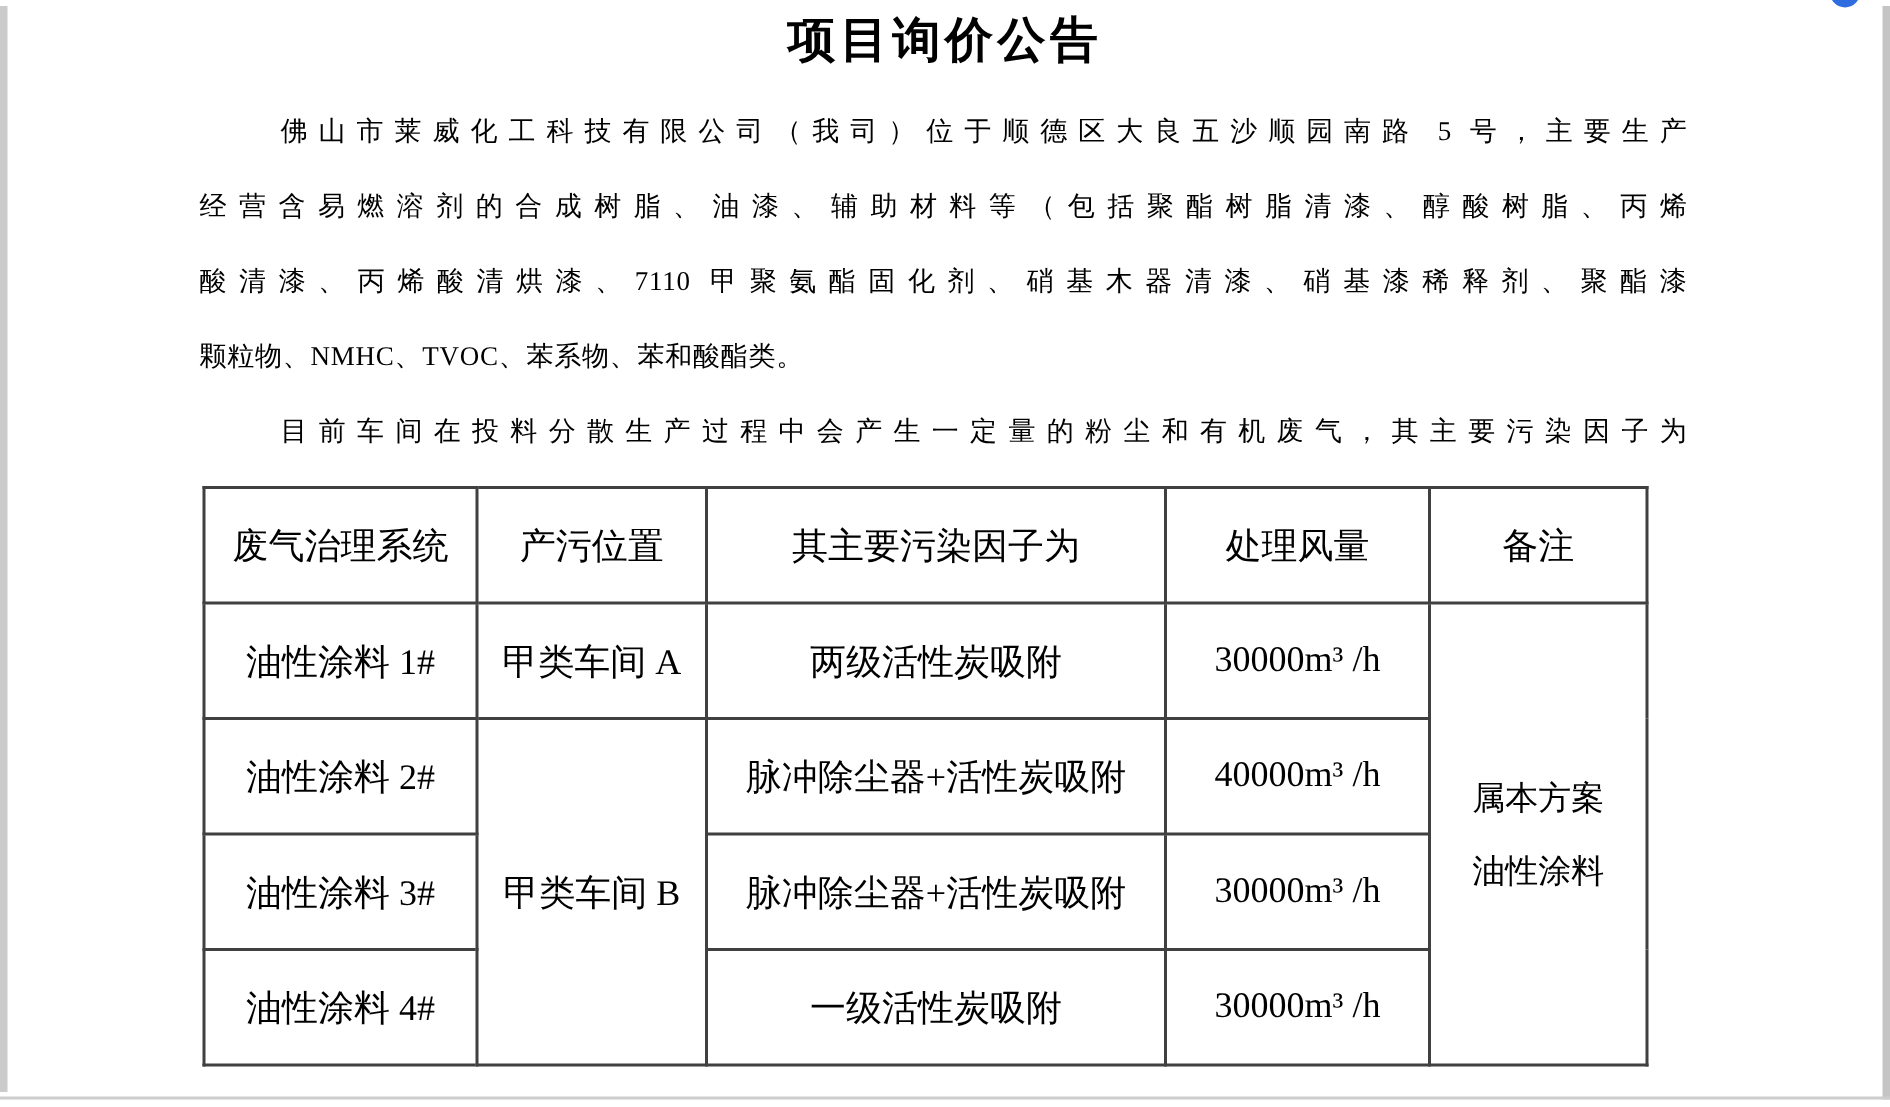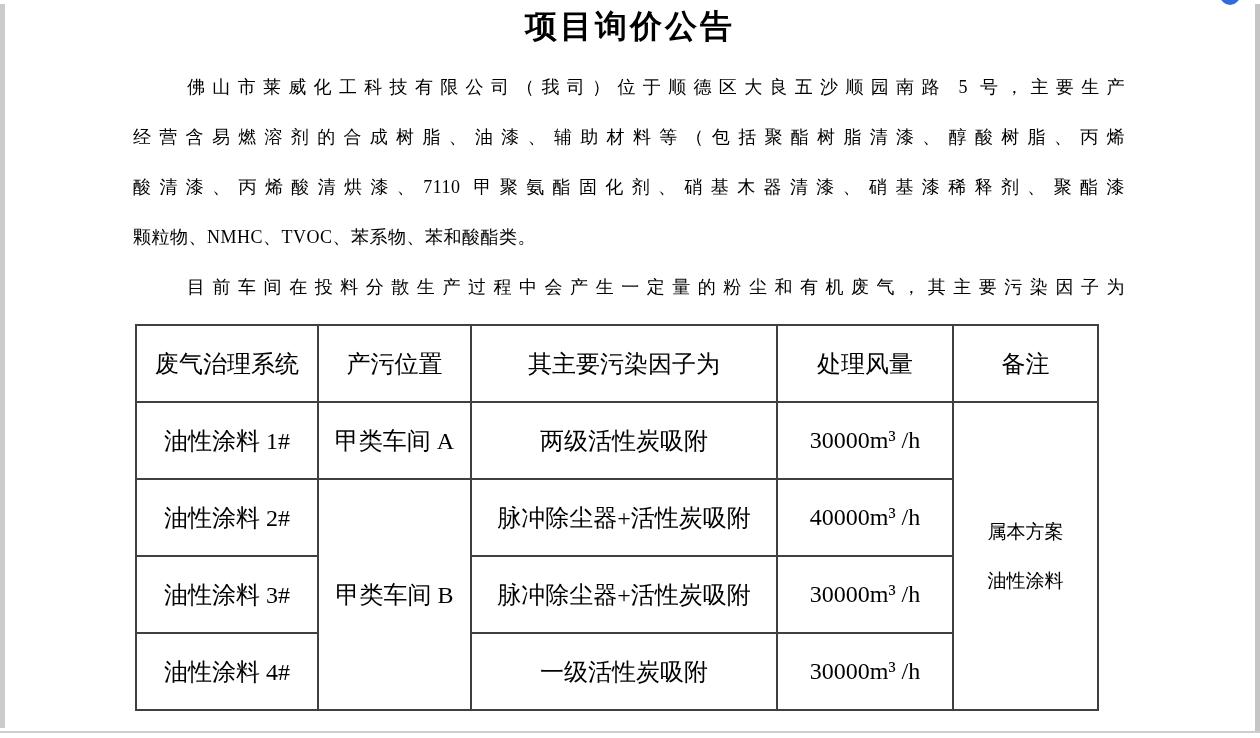--- a/index.html
+++ b/index.html
@@ -57,21 +57,21 @@
   table.gas th,table.gas td{
     border:2px solid #404040;
     font-size:24px;
     font-weight:normal;
     text-align:center;
     vertical-align:middle;
     padding:14px;
     height:47px;
     overflow:hidden;
   }
-  .remark-line{line-height:49px;font-size:19px;}
+  .remark-line{line-height:49px;font-size:22px;}
 </style>
 </head>
 <body>
 
 <div class="doc">
 
   <div class="doc-title">项目询价公告</div>
 
   <div class="body-text">
     <div class="tline just indent">佛山市莱威化工科技有限公司（我司）位于顺德区大良五沙顺园南路 5 号，主要生产</div>

